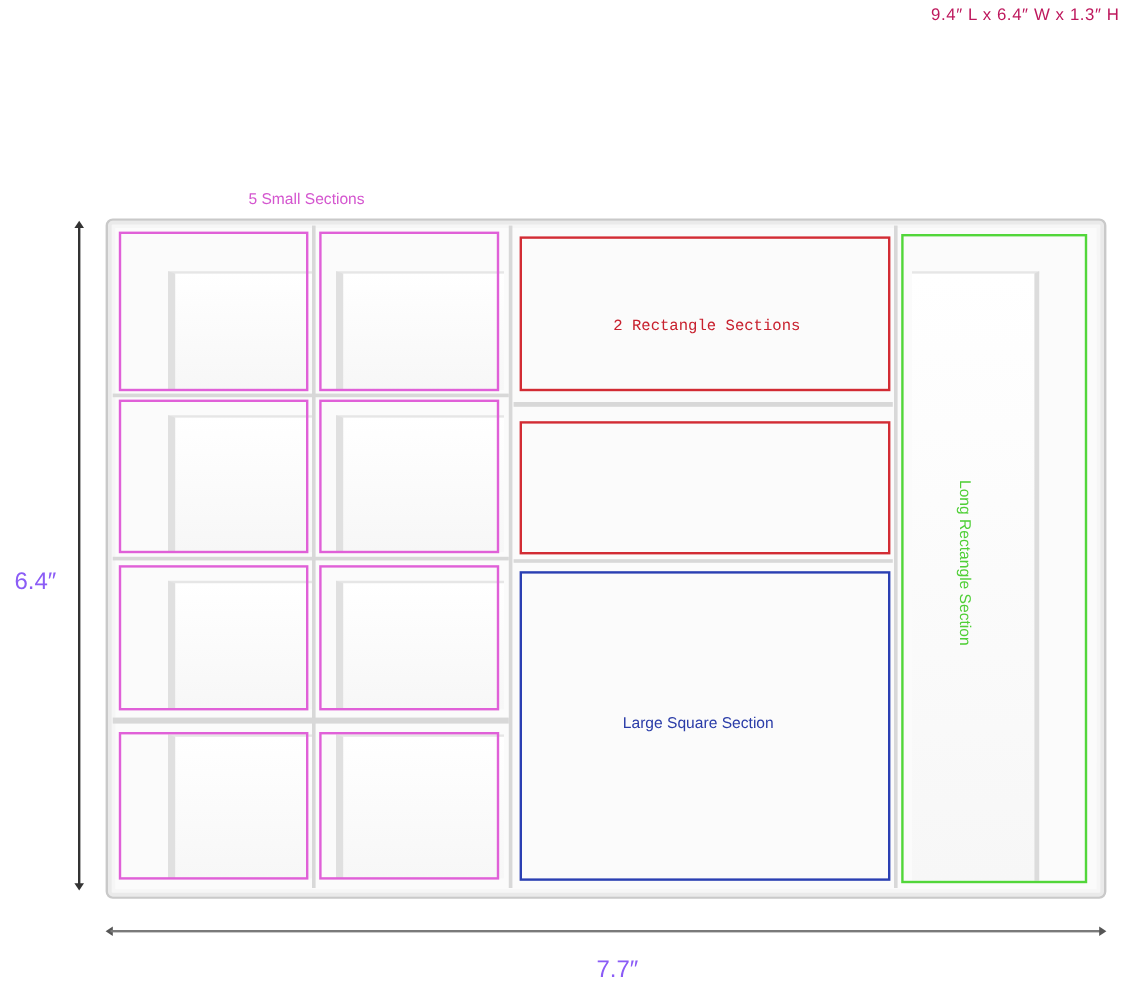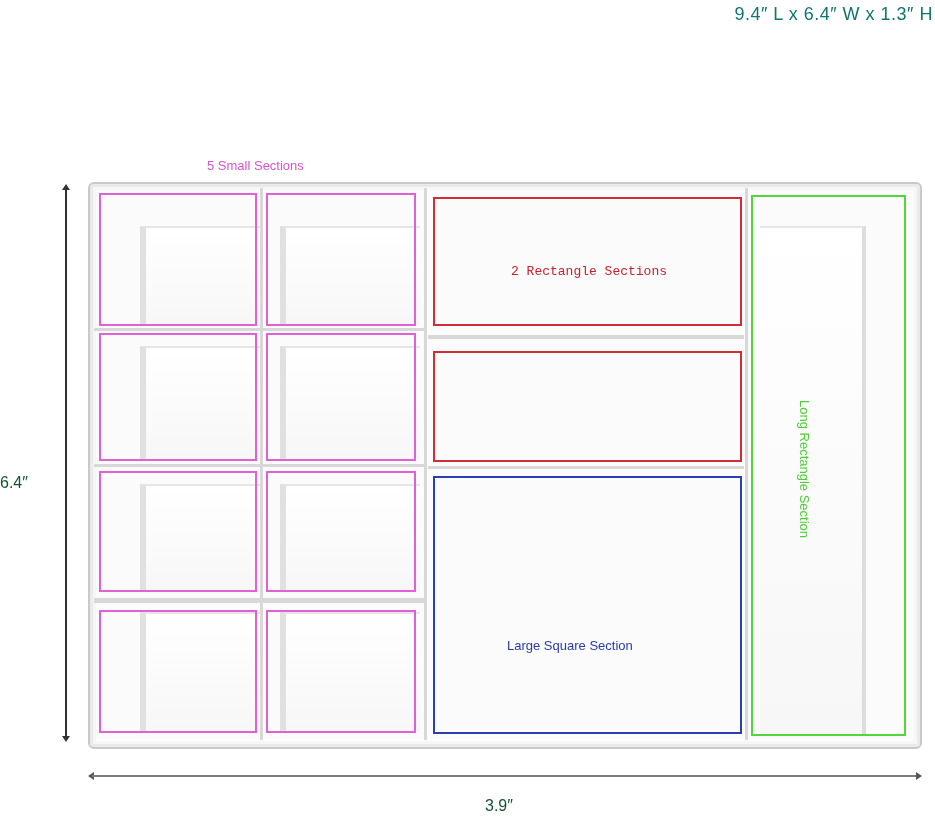--- a/index.html
+++ b/index.html
@@ -3,21 +3,21 @@
   <meta charset="utf-8">
   <style>
     html, body { margin:0; padding:0; }
     body {
       width:935px; height:822px; position:relative; overflow:hidden;
       background:#ffffff;
       font-family: "Liberation Sans", "DejaVu Sans", sans-serif;
     }
     .abs { position:absolute; }
     .dims-title {
-      right:2px; top:4px; font-size:18px; color:#0f766e; letter-spacing:0.5px;
+      right:2px; top:4px; font-size:14px; color:#be185d; letter-spacing:0.5px;
       white-space:nowrap;
     }
     
     .tray {
       left:88px; top:182px; width:830px; height:563px;
       border:2px solid #c9c9c9; border-radius:6px;
       background:#fbfbfb;
       box-shadow: inset 0 0 0 3px #eaeaea, inset 0 0 0 6px #f6f6f6;
     }
     .tray-divider { background:#d8d8d8; }
@@ -45,21 +45,21 @@
     .arrow-up, .arrow-down {
       width:0; height:0; border-left:4px solid transparent; border-right:4px solid transparent;
     }
     .arrow-up { border-bottom:6px solid #333; }
     .arrow-down { border-top:6px solid #333; }
     .arrow-left, .arrow-right {
       width:0; height:0; border-top:4px solid transparent; border-bottom:4px solid transparent;
     }
     .arrow-left { border-right:6px solid #555; }
     .arrow-right { border-left:6px solid #555; }
-    .dim-label { font-size:16px; color:#14532d; }
+    .dim-label { font-size:20px; color:#8b5cf6;margin-left:12px; }
   </style>
 </head>
 <body>
 
 <div class="abs dims-title">9.4″ L x 6.4″ W x 1.3″ H</div>
 
 <div class="abs label label-pink" style="left:207px; top:158px;">5 Small Sections</div>
 
 <div class="abs tray"></div>
 
@@ -89,26 +89,26 @@
 <div class="abs outline pink" style="left:99px; top:471px; width:158px; height:121px;"></div>
 <div class="abs outline pink" style="left:266px; top:471px; width:150px; height:121px;"></div>
 <div class="abs outline pink" style="left:99px; top:610px; width:158px; height:123px;"></div>
 <div class="abs outline pink" style="left:266px; top:610px; width:150px; height:123px;"></div>
 
 <div class="abs outline red" style="left:433px; top:197px; width:309px; height:129px;"></div>
 <div class="abs outline red" style="left:433px; top:351px; width:309px; height:111px;"></div>
 <div class="abs label label-red" style="left:511px; top:264px;font-family:Liberation Mono, monospace;">2 Rectangle Sections</div>
 
 <div class="abs outline blue" style="left:433px; top:476px; width:309px; height:258px;"></div>
-<div class="abs label label-blue" style="left:507px; top:595px;margin-top:43px;">Large Square Section</div>
+<div class="abs label label-blue" style="left:519px; top:595px;">Large Square Section</div>
 
 <div class="abs outline green" style="left:751px; top:195px; width:155px; height:541px;"></div>
 <div class="abs label label-green vert-text" style="left:812px; top:400px;">Long Rectangle Section</div>
 
 <div class="abs arrow-up" style="left:62px; top:184px;"></div>
 <div class="abs vline" style="left:65px; top:188px; height:550px;"></div>
 <div class="abs arrow-down" style="left:62px; top:736px;"></div>
 <div class="abs dim-label" style="left:0px; top:474px;">6.4″</div>
 
 <div class="abs arrow-left" style="left:88px; top:772px;"></div>
 <div class="abs hline" style="left:92px; top:775px; width:826px;"></div>
 <div class="abs arrow-right" style="left:916px; top:772px;"></div>
-<div class="abs dim-label" style="left:485px; top:797px;">3.9″</div>
+<div class="abs dim-label" style="left:485px; top:797px;">7.7″</div>
 
 </body></html>

